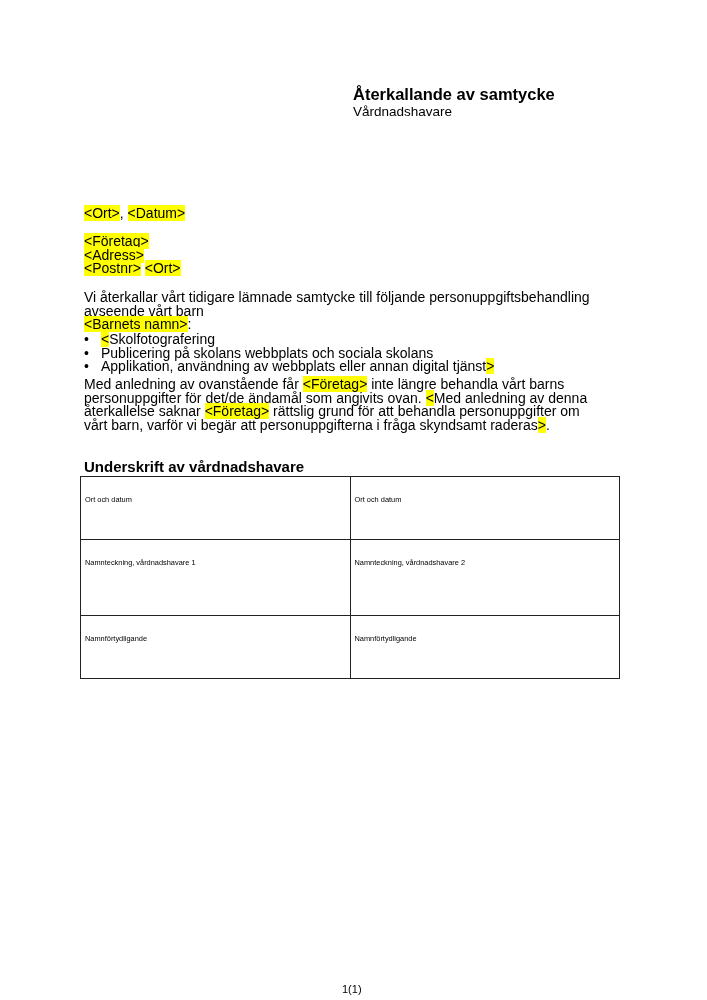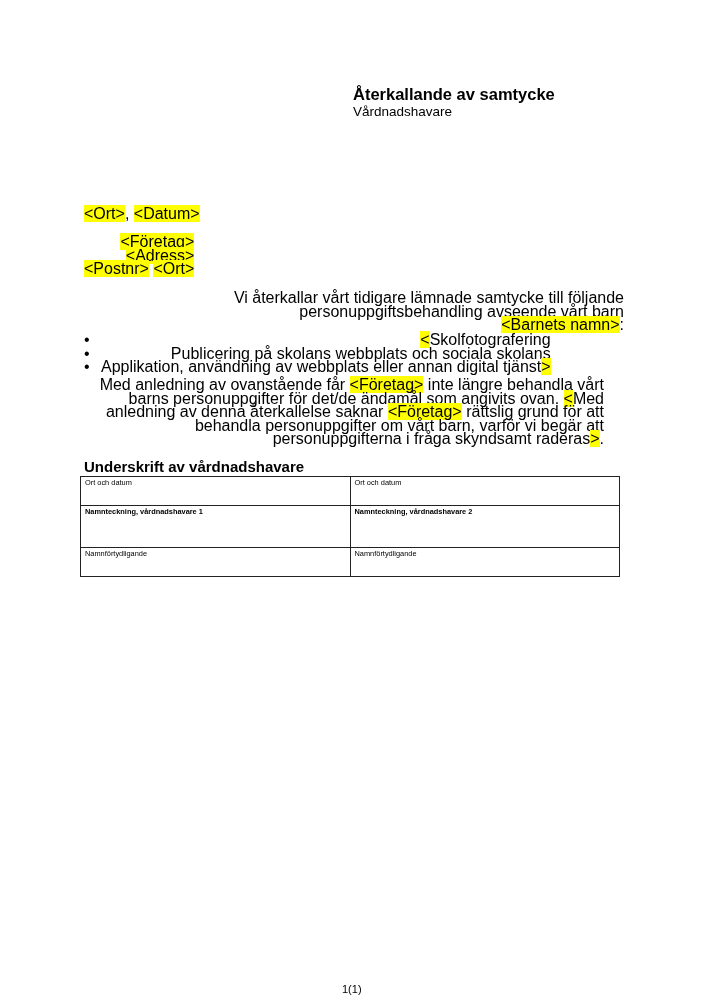--- a/index.html
+++ b/index.html
@@ -5,36 +5,36 @@
     html, body { margin: 0; padding: 0; }
     body {
       width: 707px; height: 1000px; background: #ffffff;
       position: relative; overflow: hidden;
       font-family: "Liberation Sans", sans-serif; color: #000;
     }
     .abs { position: absolute; }
     .hl { background: #ffff00; }
     .title { left: 353px; top: 84px; font-size: 16.5px; font-weight: bold; line-height: 20px; text-align: right; }
     .subtitle { left: 353px; top: 104px; font-size: 13.5px; line-height: 16px; }
-    .body-text { font-size: 16px; line-height: 13.6px; text-align: right; }
+    .body-text { font-size: 14px; line-height: 13.6px; }
     .block { left: 84px; }
     ul.bullets { list-style: none; margin: 0; padding: 0; }
     ul.bullets li { position: relative; padding-left: 17px; }
     ul.bullets li .bullet { position: absolute; left: 0; top: 0; }
     .heading2 { left: 84px; top: 458px; font-size: 15px; font-weight: bold; }
     table.sig {
       position: absolute; left: 80px; top: 476px; width: 540px;
       border-collapse: collapse; table-layout: fixed;
     }
     table.sig td {
       border: 1px solid #222; vertical-align: top;
-      font-size: 7.4px; padding: 1px 4px; line-height: 9px;
+      font-size: 7.4px; padding: 18px 4px; line-height: 9px;
     }
     table.sig tr.r1 td { height: 26px; }
-    table.sig tr.r2 td { height: 39px; font-weight: bold; }
+    table.sig tr.r2 td { height: 39px; }
     table.sig tr.r3 td { height: 26px; }
     .pageno { left: 342px; top: 983px; font-size: 11px; }
   </style>
 </head>
 <body>
 
 <div class="abs title">Återkallande av samtycke</div>
 <div class="abs subtitle">Vårdnadshavare</div>
 
 <div class="abs block body-text" style="top:207px;">

